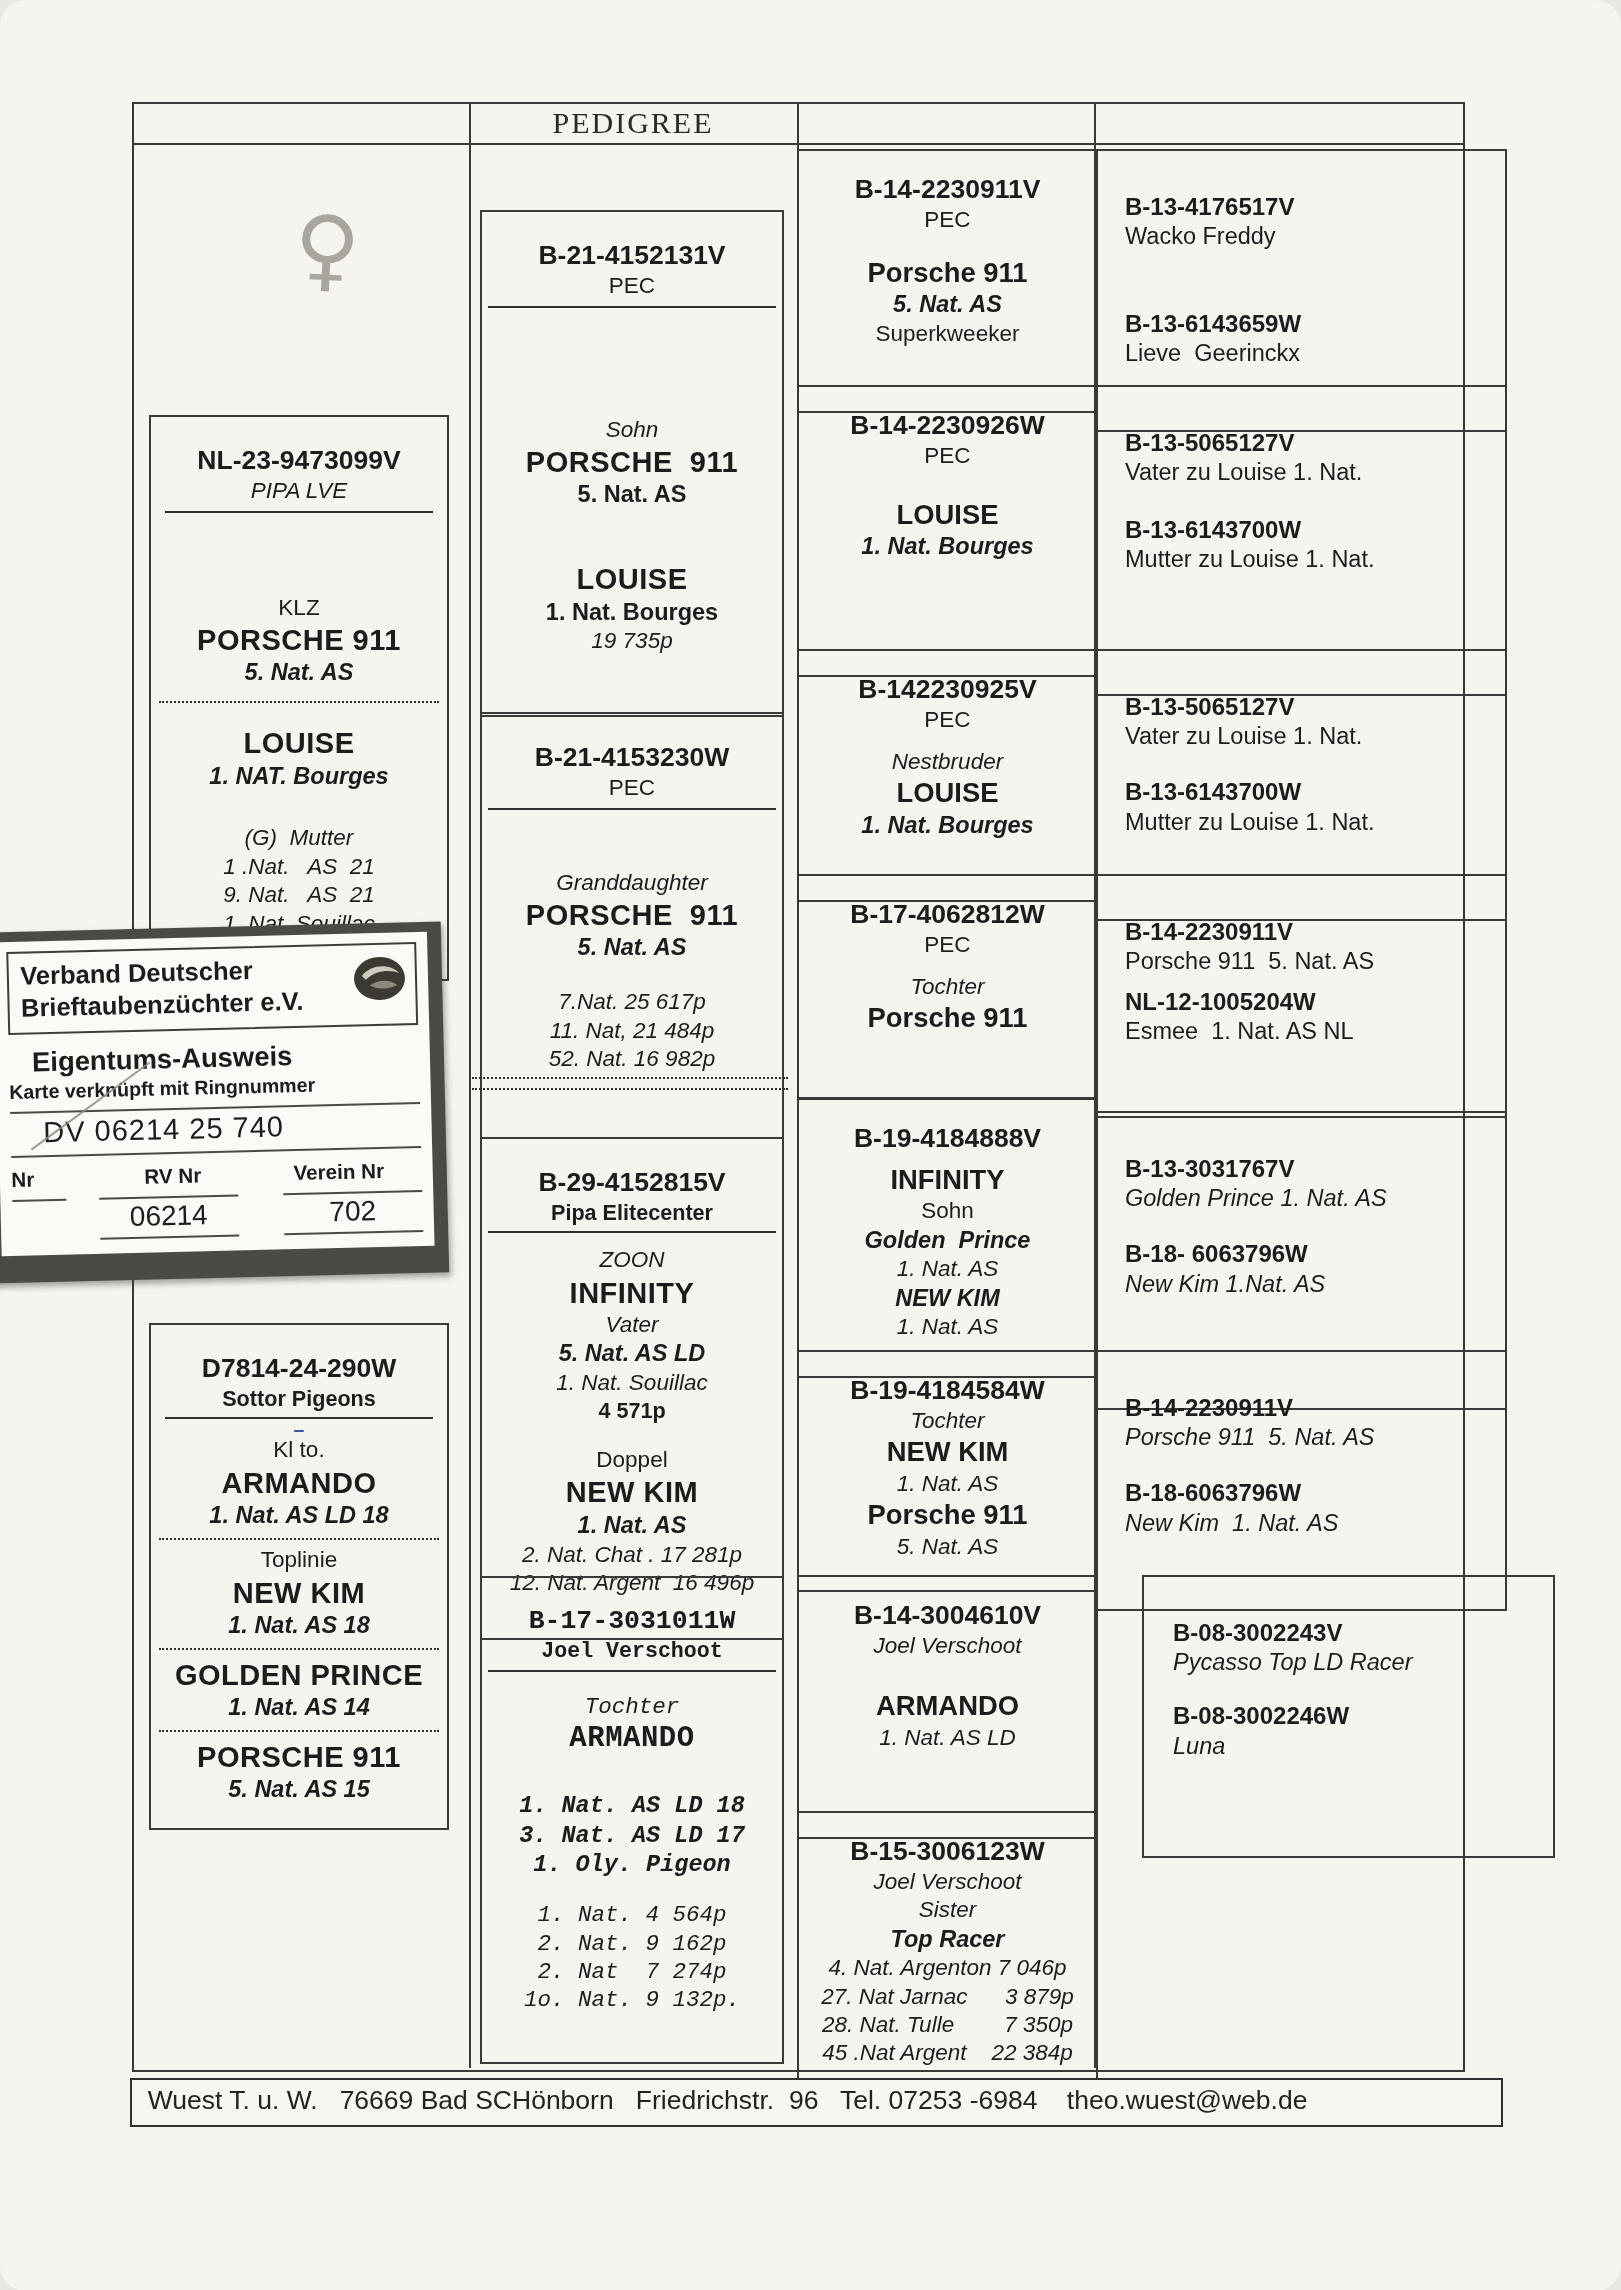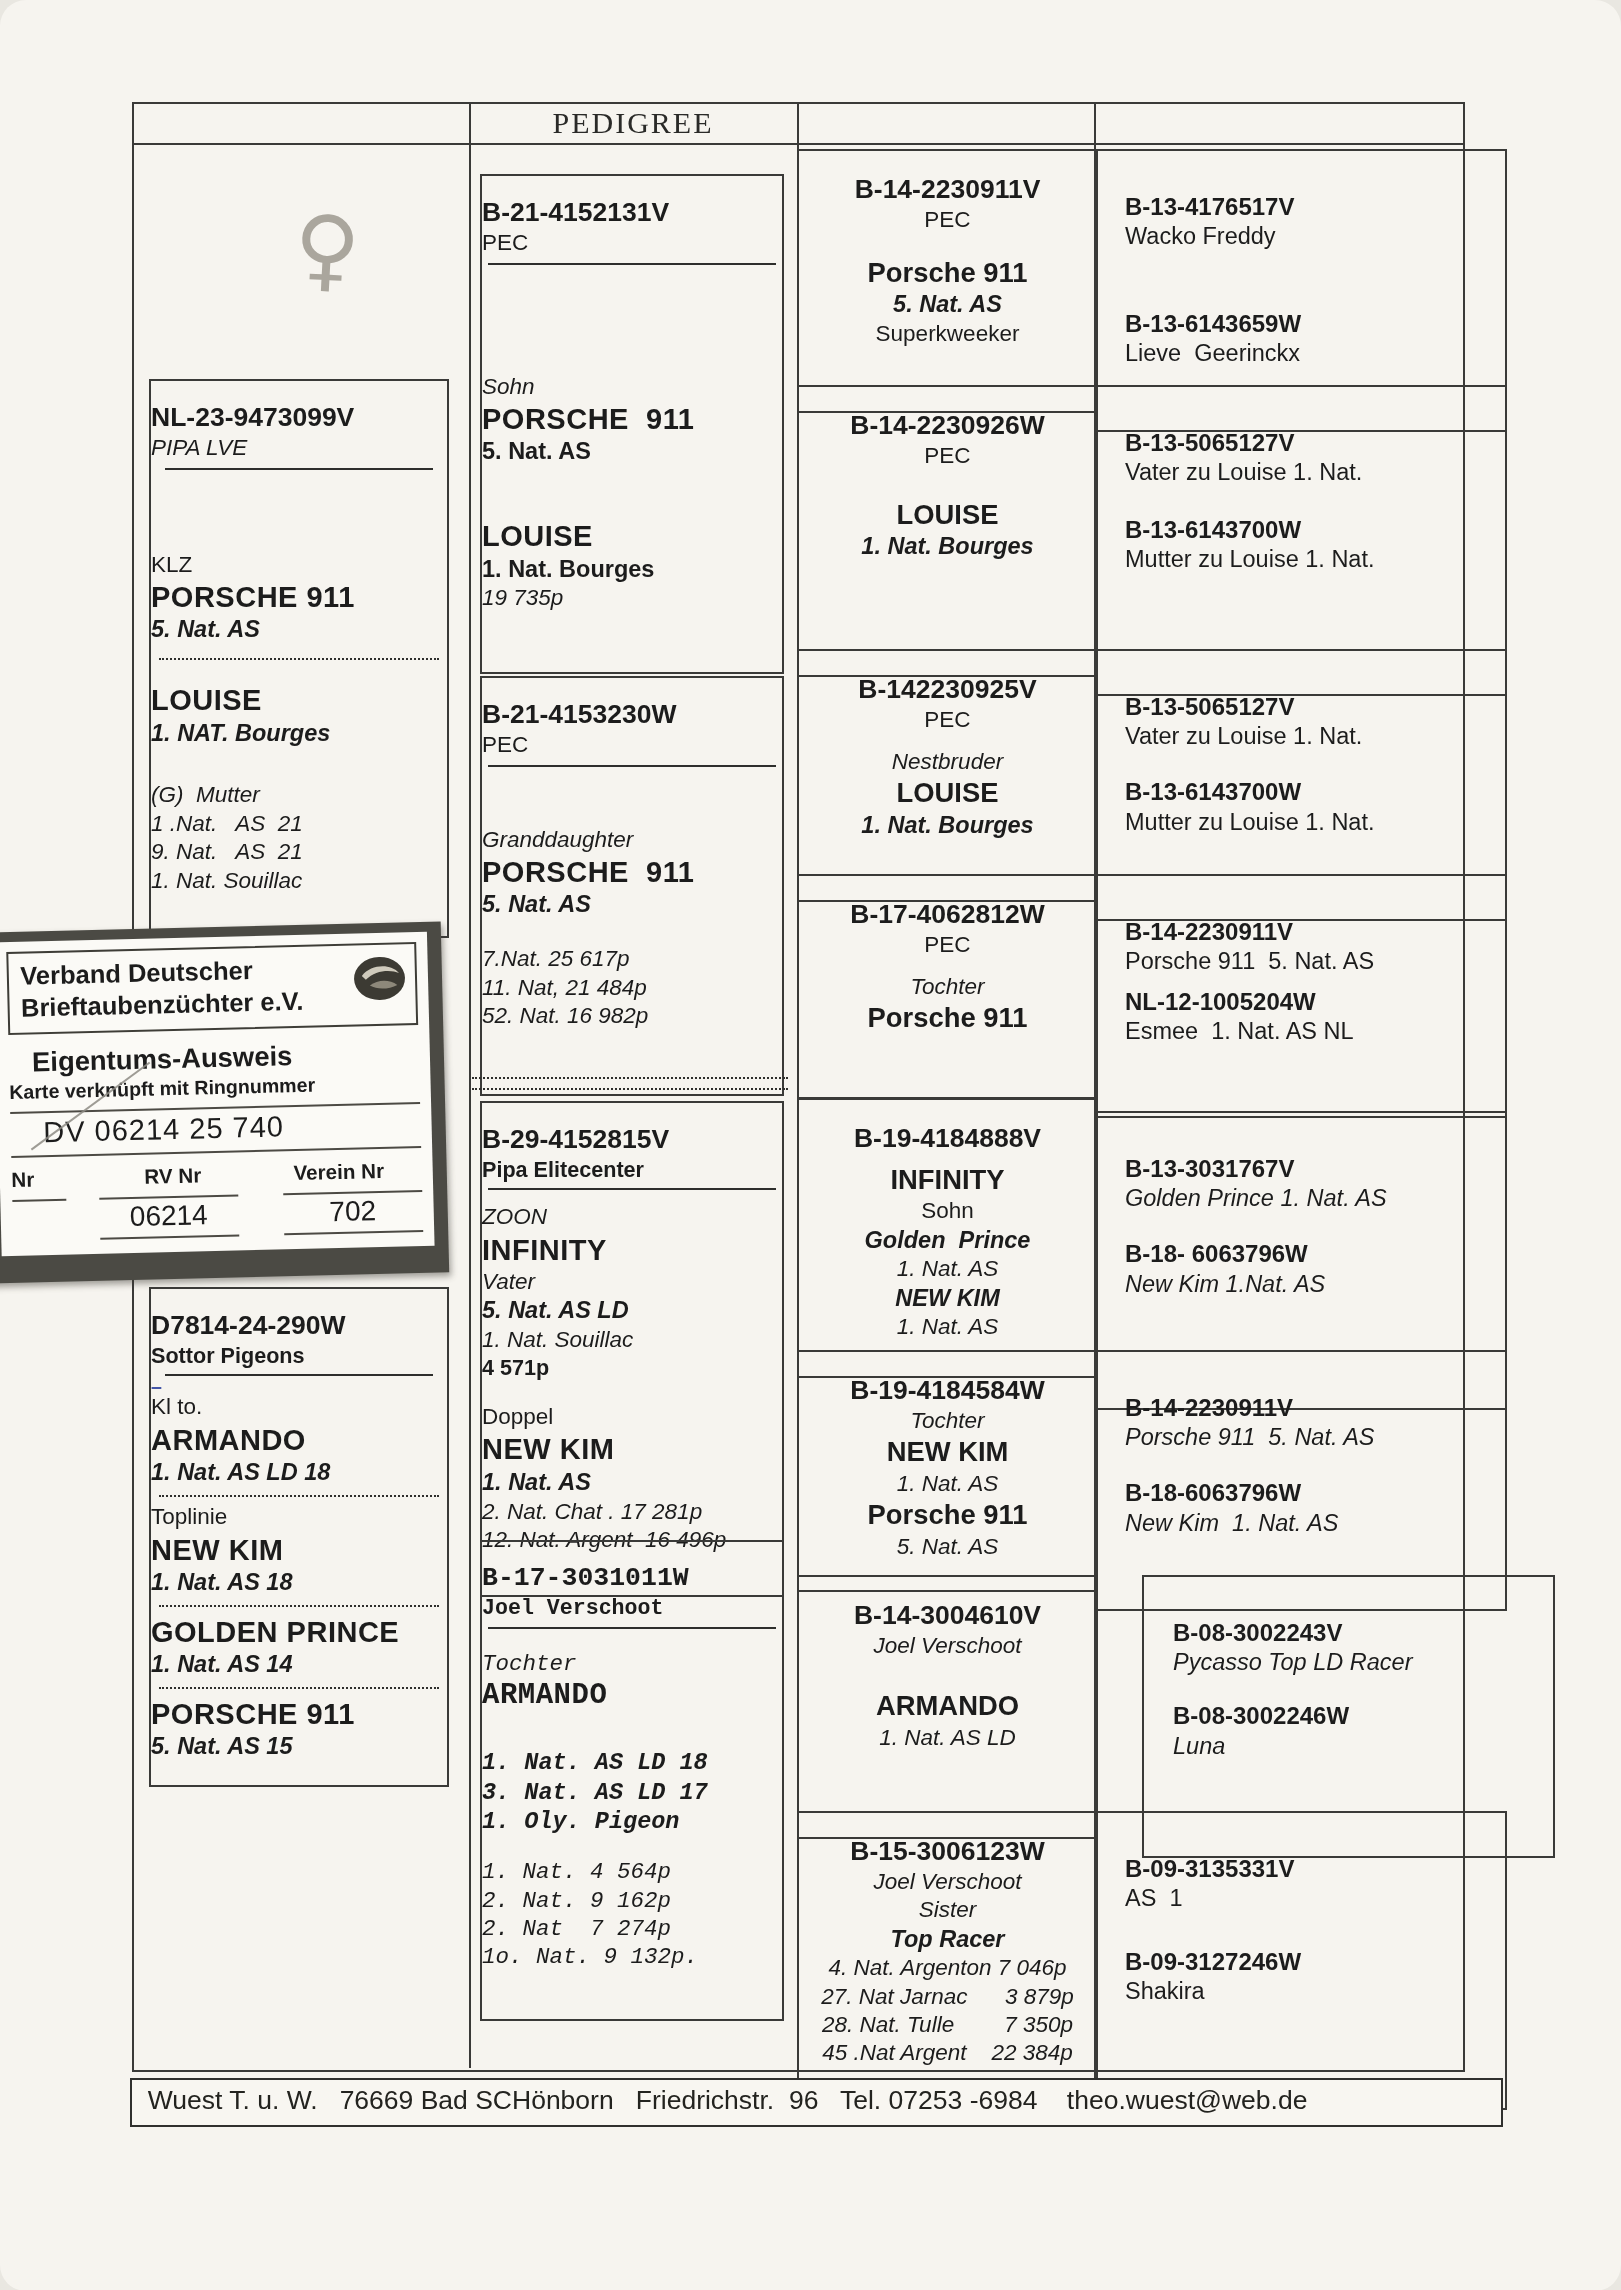--- a/index.html
+++ b/index.html
@@ -25,21 +25,21 @@
   .l-subb{font-weight:700;font-size:21.6px;}
   .l-subb2{font-weight:700;font-size:23.5px;}
   .l-name{font-weight:700;font-size:29px;letter-spacing:0.5px;}
   .l-nameS{font-weight:700;font-size:27.4px;}
   .l-hr{border-top:2px solid #2e2e2c;margin:4.9px 13.7px;height:0;}
   .l-hr2{border-top:2px solid #2e2e2c;margin:4.9px 5.9px;height:0;}
   .l-dots{border-top:2.9px dotted #2e2e2c;margin:6.9px 7.8px;height:0;}
   .l-gap{height:9.8px;}
   .l-bluedash{color:#4456a8;font-weight:700;font-size:19.6px;line-height:11.8px;}
 
-  .box{position:absolute;border:2px solid #3a3a38;padding-top:20px;background:transparent;}
+  .box{position:absolute;border:2px solid #3a3a38;text-align:center;padding-top:27px;background:transparent;margin-top:36px;}
   .cell{position:absolute;border:2px solid #3a3a38;background:transparent;}
   .c3{text-align:center;padding-top:21.6px;}
   .c4{text-align:left;padding:41px 9.8px 0 29px;}
 
   .dots-sep{position:absolute;left:472px;top:1077px;width:316px;height:8.8px;
     border-top:2.9px dotted #2e2e2c;border-bottom:2.9px dotted #2e2e2c;}
 
   
   .female{position:absolute;left:294px;top:196px;font-family:"DejaVu Sans",sans-serif;
     font-size:90px;color:#aaa69d;transform:rotate(3deg);}
@@ -328,24 +328,17 @@
       <div class="ln l-ringL">B-18-6063796W</div>
       <div class="ln l-itL">New Kim  1. Nat. AS</div>
     </div>
   <div class="cell c4" style="left:1094px;top:1575px;width:370px;height:238px;margin-left:48px;">
       <div class="ln l-ringL">B-08-3002243V</div>
       <div class="ln l-itL">Pycasso Top LD Racer</div>
       <div class="ln l-gap" style="height: 23.5px;"></div>
       <div class="ln l-ringL">B-08-3002246W</div>
       <div class="ln l-itL">Luna</div>
     </div>
-  <div class="cell c4" style="left:1094px;top:1811px;width:370px;height:254px;">
-      <div class="ln l-ringL">B-09-3135331V</div>
-      <div class="ln l-txtL">AS  1</div>
-      <div class="ln l-gap" style="height: 33px;"></div>
-      <div class="ln l-ringL">B-09-3127246W</div>
-      <div class="ln l-txtL">Shakira</div>
-    </div>
 
   <div class="footer">Wuest T. u. W.   76669 Bad SCHönborn   Friedrichstr.  96   Tel. 07253 -6984    theo.wuest@web.de</div>
 
 </div>
 
 
 </body></html>

